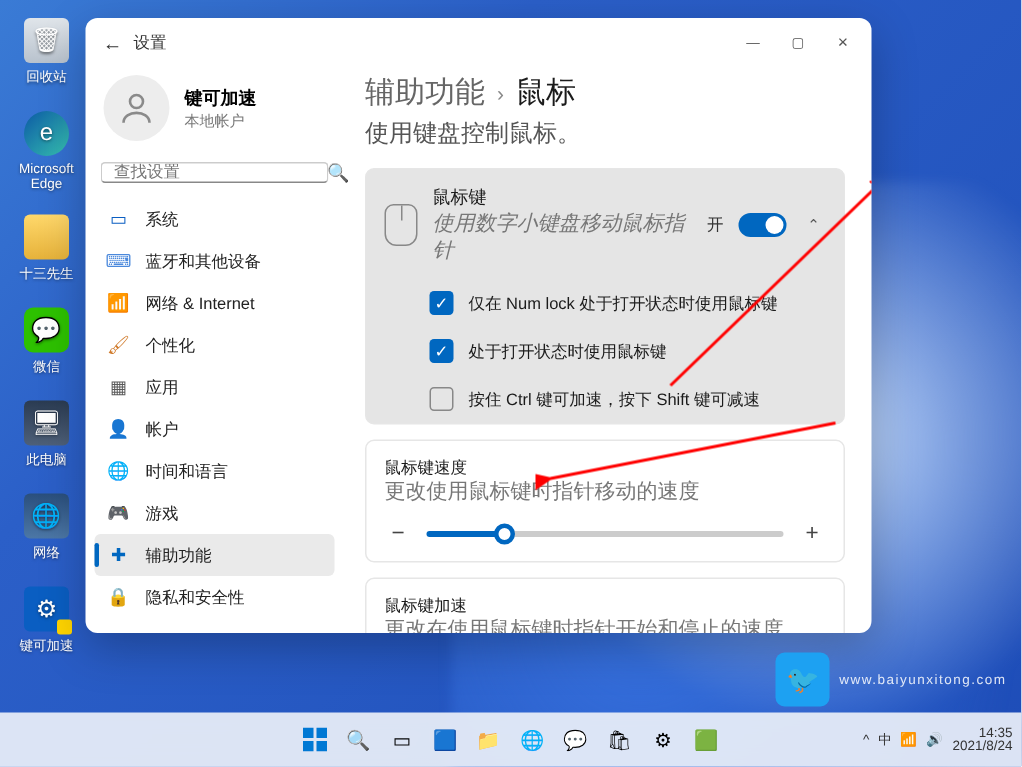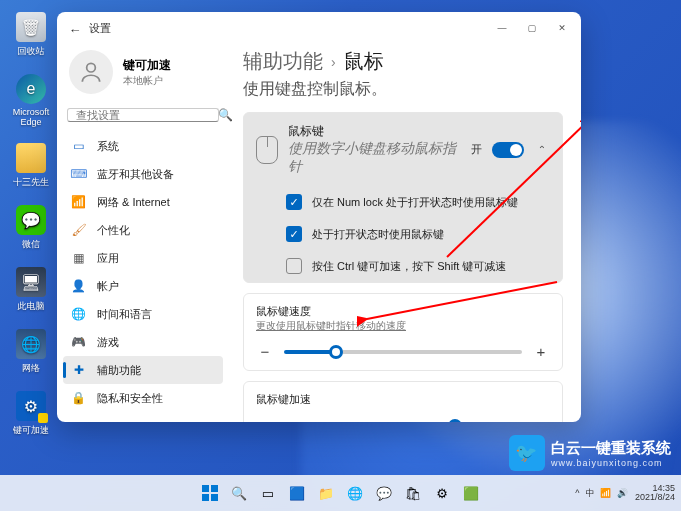--- a/index.html
+++ b/index.html
@@ -66,21 +66,21 @@
   .on-label { font-size:11px; color:#333; }
   .toggle { width:32px; height:16px; border-radius:8px; background:#0067c0; position:relative; cursor:pointer;}
   .toggle::after{content:"";position:absolute;width:12px;height:12px;background:#fff;border-radius:50%;top:2px;right:2px;}
   .expand { width:16px; text-align:center; color:#555; cursor:pointer; font-size:10px;}
   .opt { display:flex; align-items:center; gap:10px; padding:8px 12px 8px 42px; font-size:11px; }
   .chk { width:16px;height:16px;border-radius:3px;display:flex;align-items:center;justify-content:center;font-size:11px;}
   .chk.on { background:#0067c0; color:#fff; }
   .chk.off { border:1.2px solid #888; }
   .section { border:1px solid #e6e6e6; border-radius:6px; padding:10px 12px; margin-top:10px;}
   .sec-title { font-size:11px; }
-  .sec-sub { font-size:10px; color:#777;text-decoration:underline; }
+  .sec-sub { font-size:14px; color:#777; }
   .slider-row { display:flex; align-items:center; gap:10px; margin-top:10px; }
   .sbtn { width:18px; text-align:center; font-size:15px; cursor:pointer; color:#444;}
   .track { flex:1; height:4px; border-radius:2px; position:relative; }
   .track.t1 { background: linear-gradient(to right, #0067c0 0%, #0067c0 22%, #ccc 22%, #ccc 100%); }
   .track.t2 { background: linear-gradient(to right, #0067c0 0%, #0067c0 72%, #ccc 72%, #ccc 100%); }
   .thumb { position:absolute; top:-5px; width:14px;height:14px;border-radius:50%;background:#fff;border:3.5px solid #0067c0; transform:translateX(-50%);}
   .thumb.p1{left:22%;} .thumb.p2{left:72%;}
 
   .arrow-svg{ position:absolute; pointer-events:none; }
 
@@ -240,20 +240,21 @@
             <div class="sbtn">−</div>
             <div class="track t1">
                 <div class="thumb p1"></div>
               </div>
             <div class="sbtn">+</div>
           </div>
         </div>
 
         <div class="section">
           <div class="sec-title">鼠标键加速</div>
+          <div class="sec-sub">更改在使用鼠标键时指针开始和停止的速度</div>
           <div class="slider-row">
             <div class="sbtn">−</div>
             <div class="track t2">
                 <div class="thumb p2"></div>
               </div>
             <div class="sbtn">+</div>
           </div>
         </div>
       </div>
     </div>
@@ -274,21 +275,20 @@
         </defs>
       <line x1="200" y1="5" x2="10" y2="42" stroke="#ff0000" stroke-width="2" marker-end="url(#ah2)"></line>
     </svg>
   </div>
 
   <div class="watermark">
     <div class="logo">
         <span>🐦</span>
       </div>
     <div>
-      <div>白云一键重装系统</div>
       <div class="wm-sub">www.baiyunxitong.com</div>
     </div>
   </div>
 
   <div class="taskbar">
     <div class="tb-icon">
       <svg width="16" height="16" viewBox="0 0 16 16">
           <rect x="0" y="0" width="7" height="7" fill="#0078d4"></rect>
           <rect x="9" y="0" width="7" height="7" fill="#0078d4"></rect>
           <rect x="0" y="9" width="7" height="7" fill="#0078d4"></rect>

